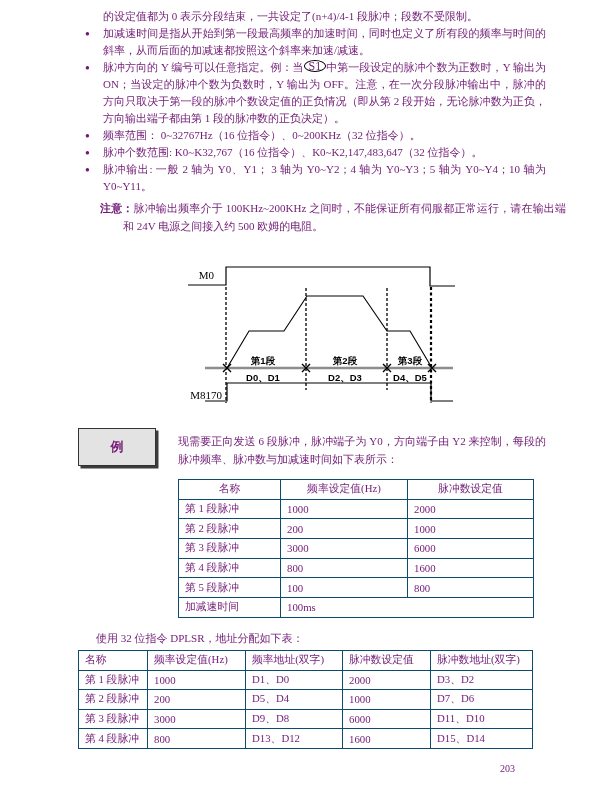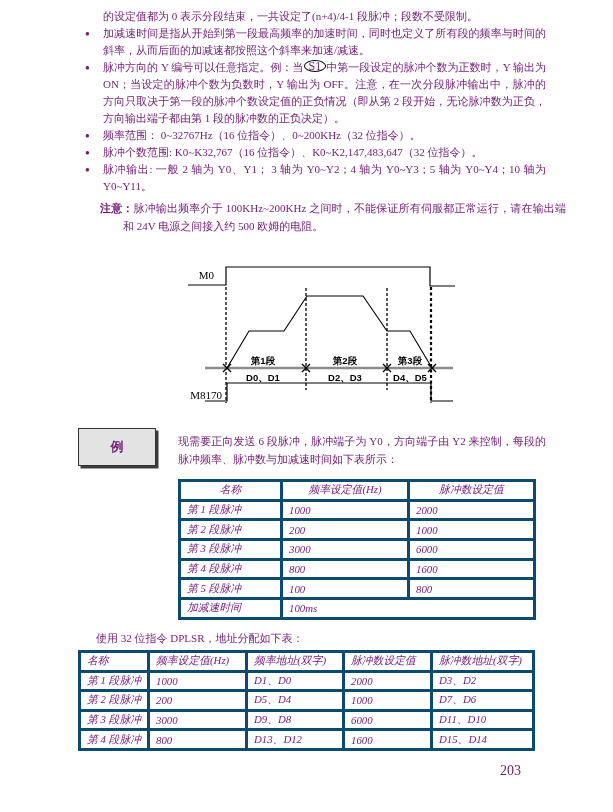--- a/index.html
+++ b/index.html
@@ -30,30 +30,30 @@
   .sig-label { font-family:"Liberation Serif", serif; font-size:11px; }
   .example-box {
     position:absolute; left:78px; top:428px; width:78px; height:38px;
     background:#e3e3e3; border:1.5px solid #333;
     box-shadow:2.5px 2.5px 0 #3c3c3c;
     display:flex; align-items:center; justify-content:center;
     font-size:13px; font-weight:bold;
   }
   .example-text { position:absolute; left:178px; top:433px; width:368px; line-height:17.5px; }
   table { border-collapse:collapse; table-layout:fixed; position:absolute; font-size:10.8px; }
-  td, th { border:3px solid #0c4a6e; padding:0 6px; font-weight:normal; overflow:hidden; white-space:nowrap;font-style:italic; }
+  td, th { border:1px solid #0c4a6e; padding:0 6px; font-weight:normal; overflow:hidden; white-space:nowrap; }
   .t1 { left:178px; top:479px; width:355px; border:1.5px solid #000; }
   .t1 tr { height:19.7px; }
   .t1 th { text-align:center; }
   .t1 td { text-align:left; }
   .t2 { left:78px; top:650px; width:454px; border:1.5px solid #000; }
   .t2 tr { height:19.6px; }
   .t2 th, .t2 td { text-align:left; }
   .dplsr-line { position:absolute; left:96px; top:630px; }
-  .page-num { position:absolute; left:500px; top:763px; font-size:14px; }
+  .page-num { position:absolute; left:500px; top:763px; font-size:10px; }
 </style>
 </head>
 <body>
 
 <div class="page">
 
   <div class="body-text cont-line">的设定值都为 0 表示分段结束，一共设定了(n+4)/4-1 段脉冲；段数不受限制。</div>
 
   <div class="body-text li b-accel">
     <span class="bullet">●</span>

